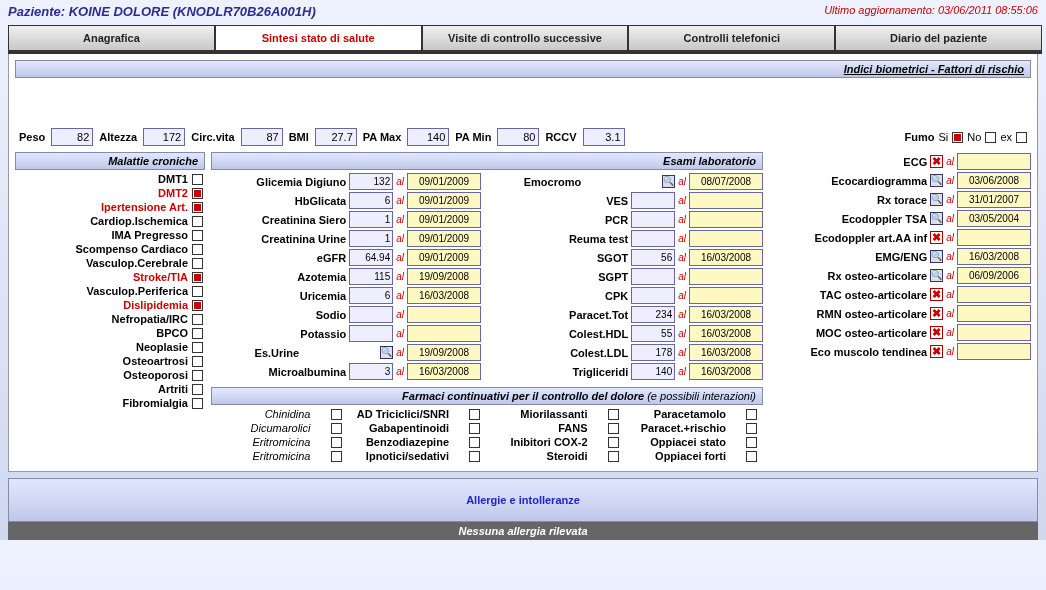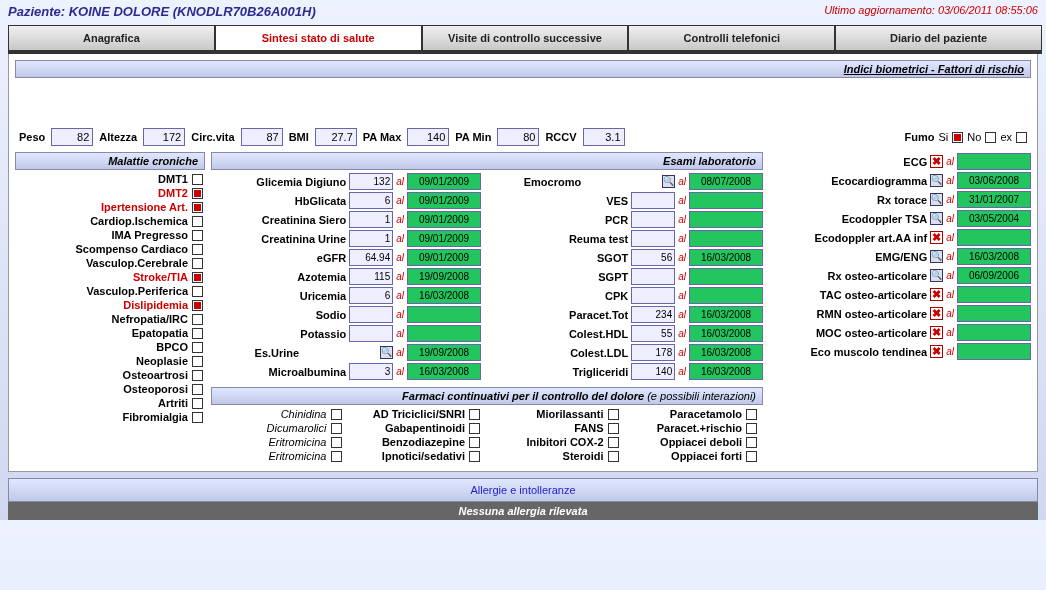--- a/index.html
+++ b/index.html
@@ -26,32 +26,32 @@
 .chklist .row { display: flex; justify-content: flex-end; align-items: center; gap: 4px; padding: 1px 2px; }
 .chklist .lbl { font-weight: bold; text-align: right; }
 .chklist .lbl.red { color: #c00; }
 .cb { width: 11px; height: 11px; border: 1px solid #333; display: inline-block; position: relative; background: #fff; }
 .cb.ck::after { content: ""; position: absolute; left: 1px; top: 1px; width: 7px; height: 7px; background: #c00; }
 .labgrid { display: grid; grid-template-columns: 1fr 1fr; gap: 0 12px; }
 .labrow { display: flex; align-items: center; justify-content: flex-end; gap: 3px; padding: 1px 0; }
 .labrow .nm { font-weight: bold; text-align: right; flex: 1; white-space: nowrap; }
 .labrow .val { width: 44px; height: 17px; border: 1px solid #66a; background: #eef; text-align: right; padding-right: 2px; font-size: 10px; }
 .labrow .al { color: #c00; font-style: italic; font-size: 10px; }
-.labrow .dt { width: 74px; height: 17px; border: 1px solid #66a; background: #22c55e; text-align: center; font-size: 10px; }
+.labrow .dt { width: 74px; height: 17px; border: 1px solid #66a; background: #fef9c3; text-align: center; font-size: 10px; }
 .prest .labrow .nm { flex: 1; }
 .xicon { width: 13px; height: 13px; border: 1px solid #a00; color: #c00; font-weight: bold; font-size: 11px; line-height: 11px; text-align: center; display: inline-block; }
 .picon { width: 13px; height: 13px; border: 1px solid #336; color: #336; font-size: 9px; line-height: 11px; text-align: center; display: inline-block; background: #dde; }
 .farmhdr { background: linear-gradient(#e0e8ff,#c0c8e8); text-align: right; font-weight: bold; font-style: italic; padding: 2px 6px; border: 1px solid #88a; margin-top: 6px; }
 .farmhdr .sub { font-weight: normal; }
 .farmgrid { display: grid; grid-template-columns: repeat(4, 1fr); gap: 2px 14px; padding: 3px 6px; }
-.farmgrid .row { display: flex; justify-content: flex-end; align-items: center; gap: 4px; }
+.farmgrid .row { display: flex; justify-content: flex-end; align-items: center; gap: 20px; }
 .farmgrid .lbl { font-weight: bold; text-align: right; }
 .farmgrid .lbl.light { font-weight: normal; font-style: italic; }
 .allergy { margin: 6px 8px 0 8px; }
-.allergy .ah { background: linear-gradient(#e0e8ff,#c0c8e8); text-align: center; color: #22c; font-weight: normal; padding: 5px; border: 1px solid #88a; }
+.allergy .ah { background: linear-gradient(#e0e8ff,#c0c8e8); text-align: center; color: #22c; font-weight: bold; padding: 15px; border: 1px solid #88a; }
 .allergy .ab { background: #666; color: #fff; text-align: center; font-style: italic; font-weight: bold; padding: 3px; }
 </style>
 </head>
 <body>
 
 <div class="hdr">
   <div class="pt">
     <span>Paziente:</span> <span>KOINE DOLORE (KNODLR70B26A001H)</span>
   </div>
   <div class="upd">
@@ -137,24 +137,20 @@
           </div>
           <div class="row">
             <span class="lbl red">Dislipidemia</span>
             <span class="cb ck"></span>
           </div>
           <div class="row">
             <span class="lbl">Nefropatia/IRC</span>
             <span class="cb"></span>
           </div>
           <div class="row">
-            <span class="lbl">Epatopatia</span>
-            <span class="cb"></span>
-          </div>
-          <div class="row">
             <span class="lbl">BPCO</span>
             <span class="cb"></span>
           </div>
           <div class="row">
             <span class="lbl">Neoplasie</span>
             <span class="cb"></span>
           </div>
           <div class="row">
             <span class="lbl">Osteoartrosi</span>
             <span class="cb"></span>
@@ -355,21 +351,21 @@
           </div>
           <div class="row">
             <span class="lbl">Benzodiazepine</span>
             <span class="cb"></span>
           </div>
           <div class="row">
             <span class="lbl">Inibitori COX-2</span>
             <span class="cb"></span>
           </div>
           <div class="row">
-            <span class="lbl">Oppiacei deboli</span>
+            <span class="lbl">Oppiacei stato</span>
             <span class="cb"></span>
           </div>
           <div class="row">
             <span class="lbl light">Eritromicina</span>
             <span class="cb"></span>
           </div>
           <div class="row">
             <span class="lbl">Ipnotici/sedativi</span>
             <span class="cb"></span>
           </div>

